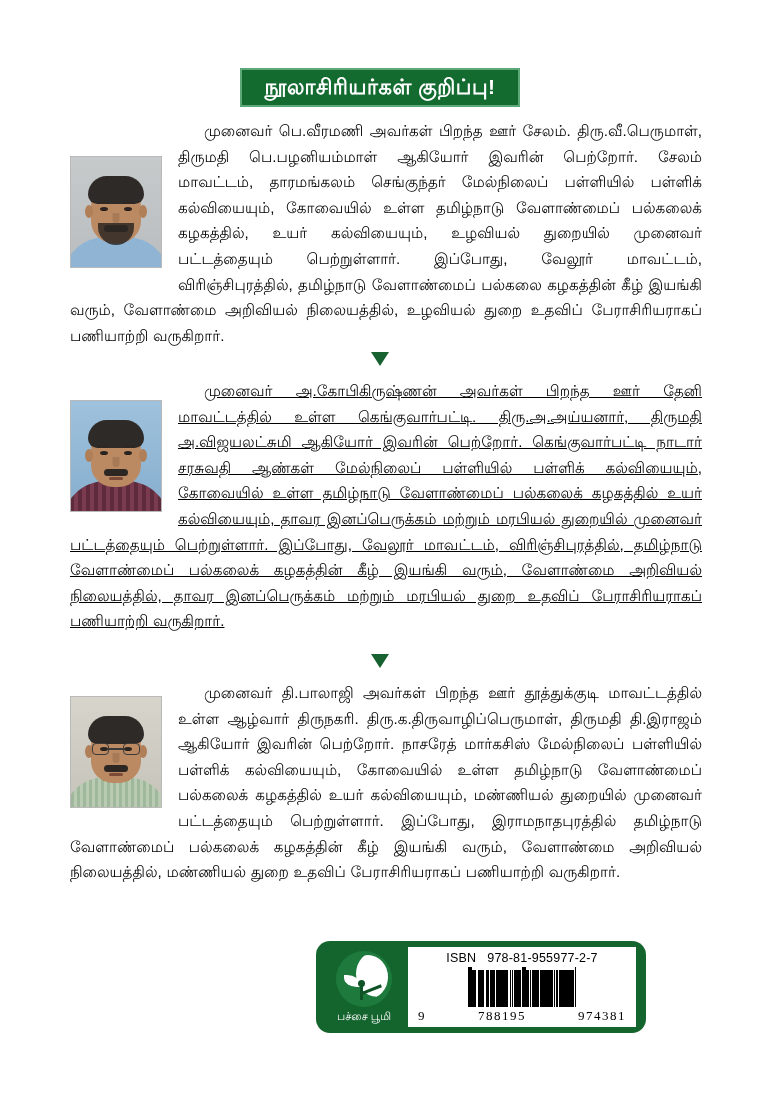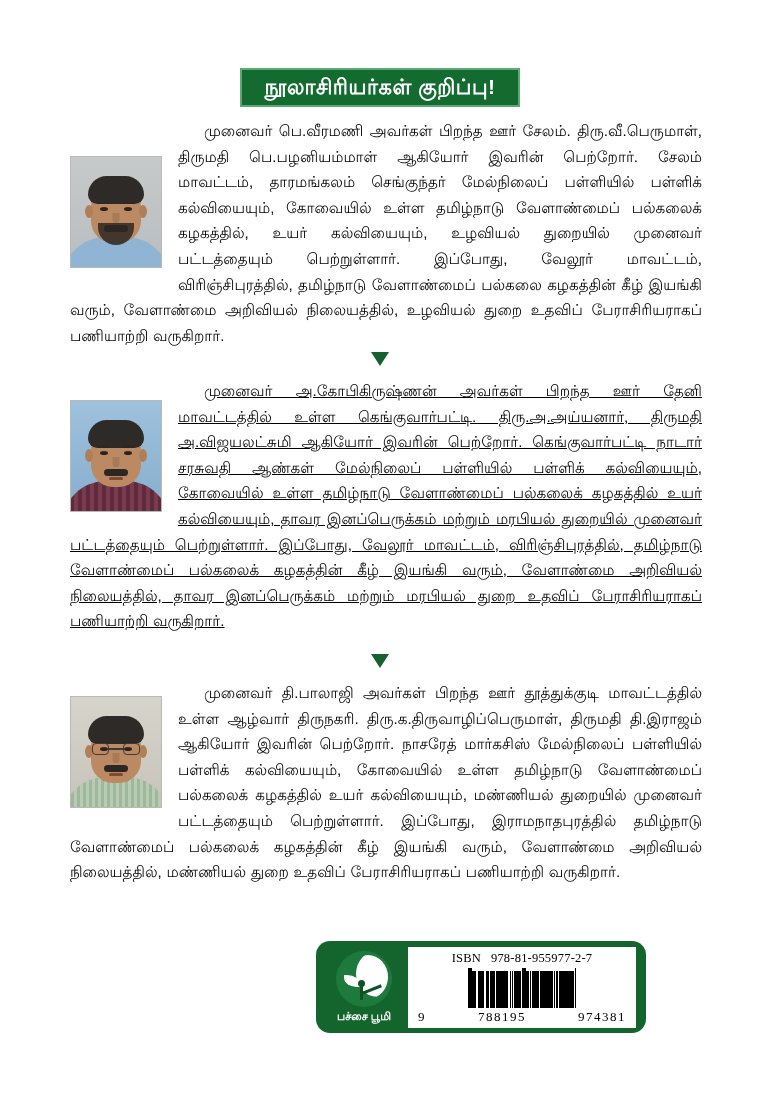--- a/index.html
+++ b/index.html
@@ -288,33 +288,33 @@
     position: absolute;
     left: 26px;
     bottom: 16px;
     width: 20px;
     height: 2.5px;
     background: #0f5226;
     transform: rotate(-22deg);
   }
   .logo-name {
     font-size: 11px;
-    font-weight: bold;
+    font-weight: normal;
     margin-top: 3px;
     white-space: nowrap;
   }
   .barcode-card {
     flex: 1 1 auto;
     background: #ffffff;
     padding: 4px 8px 3px 8px;
     margin-left: 4px;
     text-align: center;
   }
   .isbn-text {
-    font-family: Liberation Serif, serif;
+    font-family: Liberation Sans, sans-serif;
     font-size: 12.5px;
     letter-spacing: 0.2px;
     color: #000000;
     margin-bottom: 2px;
     white-space: nowrap;
   }
   .bars {
     height: 40px;
     display: flex;
     align-items: flex-end;

